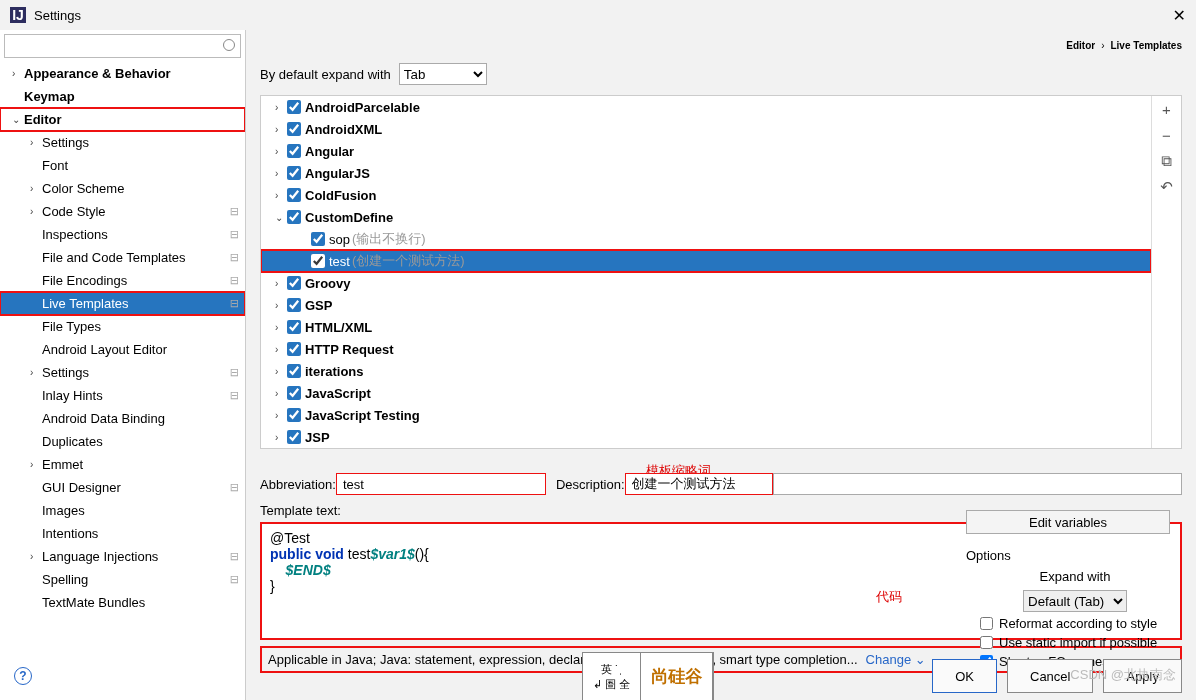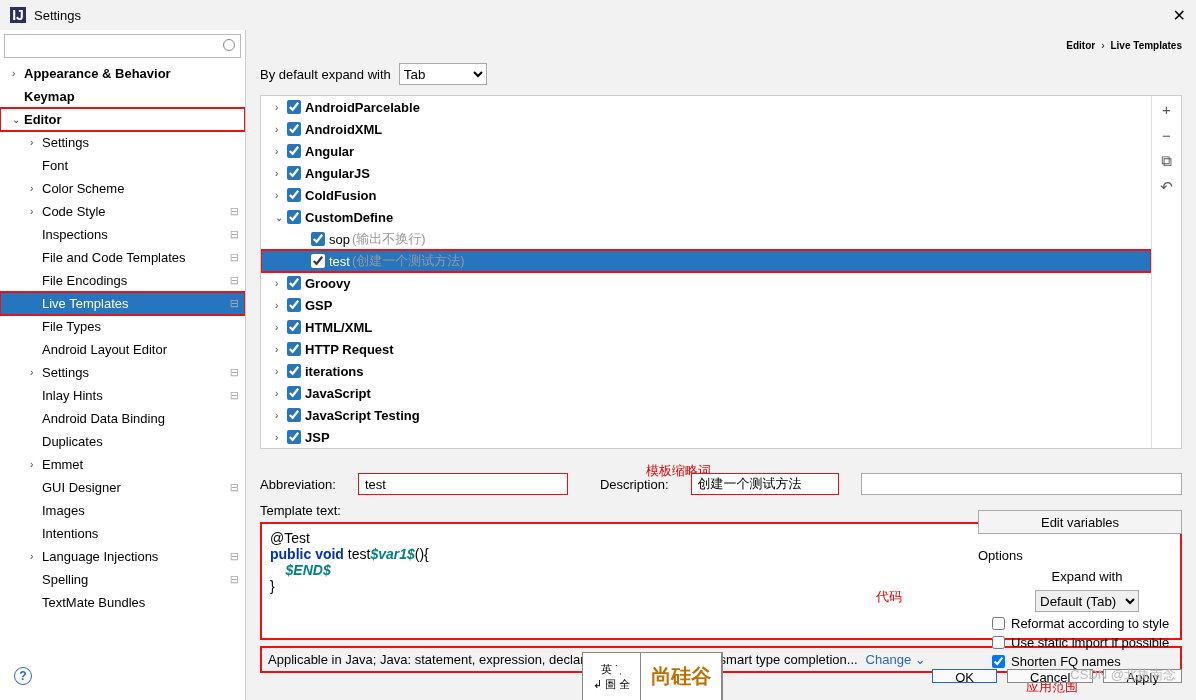--- a/index.html
+++ b/index.html
@@ -33,38 +33,38 @@
 .tmpl-row.lvl2 { padding-left: 38px; }
 .tmpl-row.selected { background: #2675BF; color:#fff; }
 .tmpl-row .arrow { width:12px; font-size:10px; color:#444; }
 .tmpl-row input[type=checkbox] { margin-right:4px; width:14px;height:14px; accent-color:#2675BF;}
 .tmpl-row.selected input[type=checkbox] { accent-color:#fff; }
 .tmpl-row .lbl { }
 .tmpl-row .hint { color:#999; margin-left:2px; }
 .tmpl-row.bold .lbl { font-weight:bold; }
 .side-btns { width:30px; border-left:1px solid #ddd; display:flex; flex-direction:column; }
 .side-btns div { height:26px; display:flex;align-items:center;justify-content:center; color:#555; cursor:pointer; font-size:15px; }
-.form-row { display:flex; align-items:center; padding: 8px 14px 2px; gap:22px; position: relative; }
+.form-row { display:flex; align-items:center; padding: 8px 14px 2px; gap:0; position: relative; }
 .form-row input[type=text] { height:22px; border:1px solid #e11; padding:2px 6px; font-size:13px; }
 .tpl-text-label { padding: 6px 14px 2px; }
 .code-area { margin:2px 14px 0; border:2px solid #e11; background:#fff; height:118px; padding:6px 8px; font-family: "Consolas", monospace; font-size:14px; position:relative; }
 .kw { color:#0033b3; font-weight:bold; }
 .var { color:#008080; font-style:italic; font-weight:bold;}
-.options { position:absolute; right:0; top:480px; width:232px; padding: 0 14px; }
+.options { position:absolute; right:12px; top:480px; width:232px; padding: 0 14px; }
 .options .btn { border:1px solid #aaa; background:#f4f4f4; height:24px; display:flex;align-items:center;justify-content:center; cursor:pointer; margin-bottom:14px; }
 .options .hdr { margin-bottom: 6px; }
 .options .row { display:flex; align-items:center; gap:6px; margin-bottom:4px; padding-left:14px; font-size:13px;}
 .options .row.er { padding-left:14px;flex-direction:column; }
 .options select { height:22px; width:104px; border:1px solid #aaa; }
 .applicable { margin: 6px 14px 0; border:2px solid #e11; padding:4px 6px; font-size:13px; display:flex; align-items:center; gap:8px; }
 .applicable .change { color:#2767c8; cursor:pointer; }
 .footer { position:absolute; bottom:6px; left:0; right:0; display:flex; align-items:center; padding: 0 14px; height:36px; }
 .footer .help { width:18px;height:18px;border-radius:50%;border:1.5px solid #2767c8;color:#2767c8;display:flex;align-items:center;justify-content:center;font-weight:bold;font-size:12px; }
 .footer .btns { margin-left:auto; display:flex; gap:10px; }
-.footer button { height:14px; padding:0 22px; border:1px solid #888; background:#fafafa; cursor:pointer; font-size:13px; }
+.footer button { height:34px; padding:0 22px; border:1px solid #888; background:#fafafa; cursor:pointer; font-size:13px; }
 .footer button.primary { border:1px solid #2767c8; }
 .watermark { position:absolute; right:20px; bottom:16px; color:#bbb; font-size:13px; pointer-events:none; }
 .logo-strip { position:absolute; bottom:0; left:582px; display:flex; border:1px solid #888; border-bottom:none; background:#fff; height: 48px; overflow:hidden; }
 .logo-strip .cell { border-right:1px solid #888; padding:2px 10px; display:flex;flex-direction:column;align-items:center;justify-content:center;font-size:11px; }
 .annot { position:absolute; color:#d00; font-size:13px; pointer-events:none; }
 </style>
 </head>
 <body>
 
 <div class="titlebar">
@@ -348,16 +348,16 @@
   </div>
 </div>
 
 <div class="watermark">CSDN @北执南念</div>
 
 <div class="logo-strip">
   <div class="cell">
       <span>英 ˙ˌ</span>
       <span>↲ 圄 全</span>
     </div>
-  <div class="cell" style="color:#c07000;font-size:20px;font-weight:bold;">
+  <div class="cell" style="color:#c07000;font-size:17px;font-weight:bold;">
       <span>尚硅谷</span>
     </div>
 </div>
 
 </body></html>

